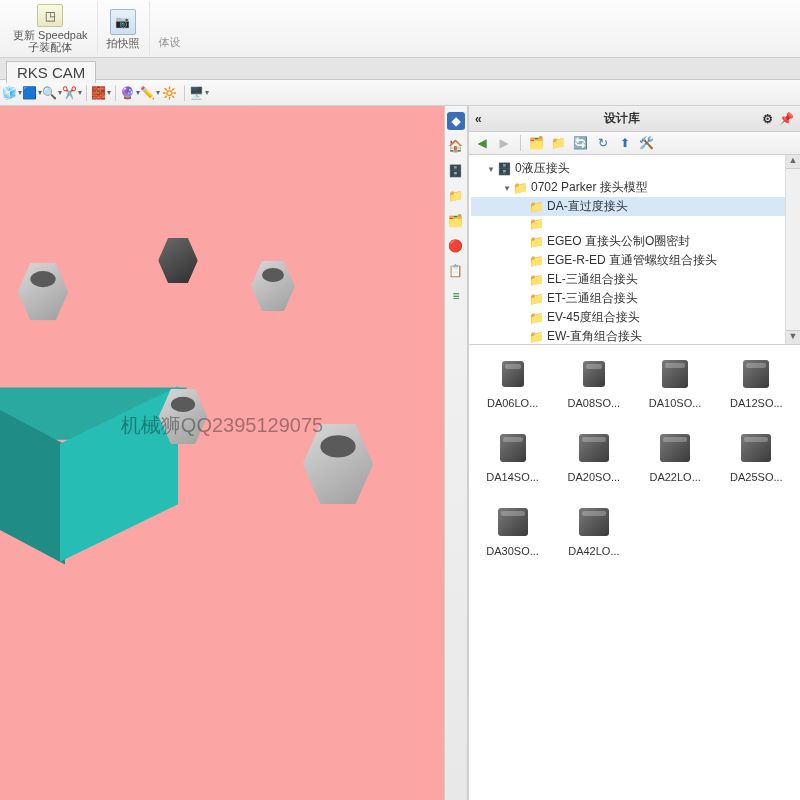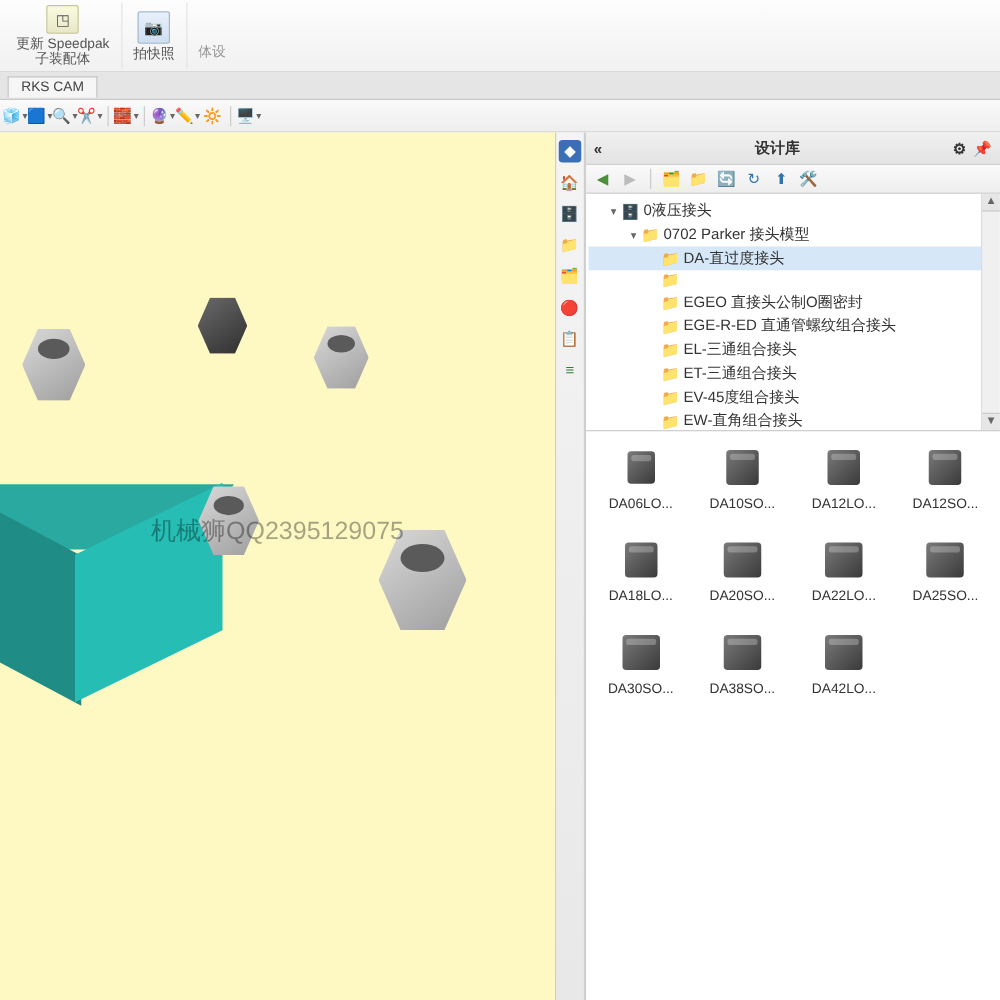--- a/index.html
+++ b/index.html
@@ -6,29 +6,29 @@
   body { width: 800px; height: 800px; background: #fff; overflow: hidden; position: relative; font-size: 12px; }
 
   
   .ribbon { display: flex; background: linear-gradient(#fdfdfd,#f1f1f1); border-bottom: 1px solid #cfcfcf; padding: 2px 4px; height: 58px; }
   .ribbon-btn { display: flex; flex-direction: column; align-items: center; justify-content: center; padding: 2px 9px; color: #555; border-right: 1px solid #e5e5e5; cursor: pointer; }
   .ribbon-ico { width: 26px; height: 26px; border: 1px solid #c7c796; background: linear-gradient(#fafae0,#e8e8c8); border-radius: 2px; margin-bottom: 2px; display:flex; align-items:center; justify-content:center; }
   .ribbon-ico.blue { border-color:#9fb7cf; background:linear-gradient(#e8f0fa,#cfdff0);}
   .ribbon-btn span { font-size: 11px; line-height: 12px; text-align: center; white-space: pre-line; }
 
   .tab-bar { background: #e5e5e5; border-bottom: 1px solid #c9c9c9; padding: 3px 6px; height: 22px; }
-  .tab { display:inline-block; background:#f6f6f6; border:1px solid #c3c3c3; border-bottom:none; padding:2px 10px; font-size: 11px; color:#444; }
+  .tab { display:inline-block; background:#f6f6f6; border:1px solid #c3c3c3; border-bottom:none; padding:2px 10px; font-size: 15px; color:#444; }
 
   .toolbar { background: linear-gradient(#fafafa,#eee); border-bottom:1px solid #d0d0d0; padding:3px 4px; display:flex; gap:4px; align-items:center; height:26px; }
   .tico { width:16px; height:16px; display:inline-flex; align-items:center; justify-content:center; font-size:12px; cursor:pointer; }
   .tdrop::after { content:"▾"; font-size:8px; color:#666; margin-left:1px; }
   .tsep { width:1px; height:16px; background:#ccc; margin:0 2px;}
 
   .workspace { display:flex; height: calc(800px - 58px - 22px - 26px); }
-  .viewport { flex:1; background:#fef9c3; position:relative; overflow:hidden; }
+  .viewport { flex:1; background:#fca5a5; position:relative; overflow:hidden; }
   .watermark { position:absolute; top:46%; left:50%; transform:translate(-50%,-50%); color:rgba(0,0,0,0.35); font-size:20px; white-space:nowrap; pointer-events:none; font-weight:500;}
 
   .side-icons { width:24px; background:linear-gradient(#f4f4f4,#e8e8e8); border-left:1px solid #cfcfcf; border-right:1px solid #cfcfcf; display:flex; flex-direction:column; align-items:center; padding-top:6px; gap:7px; }
   .side-icons .sico { width:18px; height:18px; border-radius:3px; display:flex; align-items:center; justify-content:center; font-size:12px; cursor:pointer;}
 
   .panel { width:332px; background:#f4f4f4; border-left:1px solid #cfcfcf; display:flex; flex-direction:column; }
   .panel-title { background:linear-gradient(#f0f0f0,#e3e3e3); border-bottom:1px solid #cfcfcf; padding:4px 6px; display:flex; align-items:center; font-weight:bold; color:#333; }
   .panel-title .tt { flex:1; text-align:center; }
   .panel-tb { background:linear-gradient(#fafafa,#eee); border-bottom:1px solid #d0d0d0; padding:3px 5px; display:flex; gap:6px; align-items:center; }
   .panel-tb .pico { width:16px; height:16px; display:inline-flex; align-items:center; justify-content:center; font-size:12px; cursor:pointer; }
@@ -223,41 +223,41 @@
     <div class="library">
       <div class="lib-grid" id="lib-grid">
           <div class="lib-item">
             <div class="thumb">
               <div class="fit"></div>
             </div>
             <div class="lbl">DA06LO...</div>
           </div>
           <div class="lib-item">
             <div class="thumb">
+              <div class="fit"></div>
+            </div>
+            <div class="lbl">DA08SO...</div>
+          </div>
+          <div class="lib-item">
+            <div class="thumb">
               <div class="fit big"></div>
             </div>
             <div class="lbl">DA10SO...</div>
           </div>
           <div class="lib-item">
             <div class="thumb">
               <div class="fit big"></div>
             </div>
-            <div class="lbl">DA12LO...</div>
+            <div class="lbl">DA12SO...</div>
           </div>
           <div class="lib-item">
             <div class="thumb">
               <div class="fit big"></div>
             </div>
-            <div class="lbl">DA12SO...</div>
-          </div>
-          <div class="lib-item">
-            <div class="thumb">
-              <div class="fit big"></div>
-            </div>
-            <div class="lbl">DA18LO...</div>
+            <div class="lbl">DA14SO...</div>
           </div>
           <div class="lib-item">
             <div class="thumb">
               <div class="fit big pair"></div>
             </div>
             <div class="lbl">DA20SO...</div>
           </div>
           <div class="lib-item">
             <div class="thumb">
               <div class="fit big pair"></div>
@@ -273,24 +273,18 @@
           <div class="lib-item">
             <div class="thumb">
               <div class="fit big pair"></div>
             </div>
             <div class="lbl">DA30SO...</div>
           </div>
           <div class="lib-item">
             <div class="thumb">
               <div class="fit big pair"></div>
             </div>
-            <div class="lbl">DA38SO...</div>
-          </div>
-          <div class="lib-item">
-            <div class="thumb">
-              <div class="fit big pair"></div>
-            </div>
             <div class="lbl">DA42LO...</div>
           </div>
         </div>
     </div>
   </div>
 </div>
 
 </body></html>

